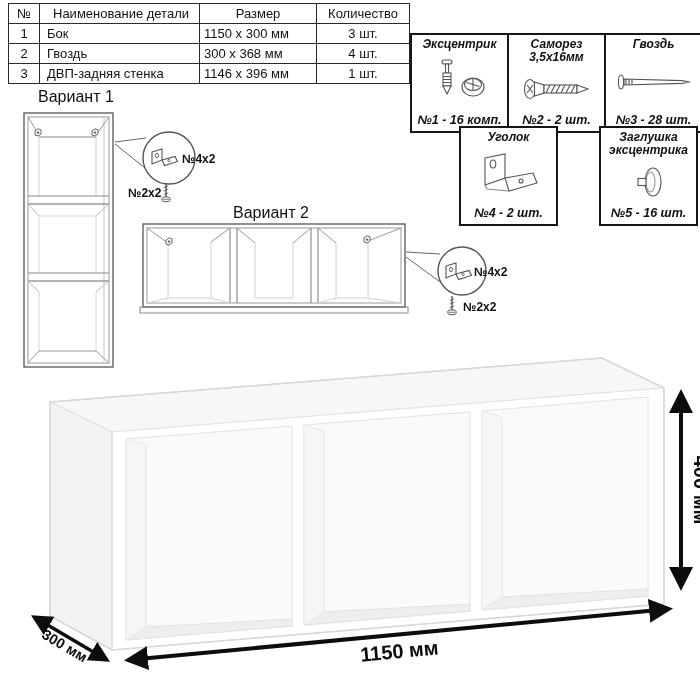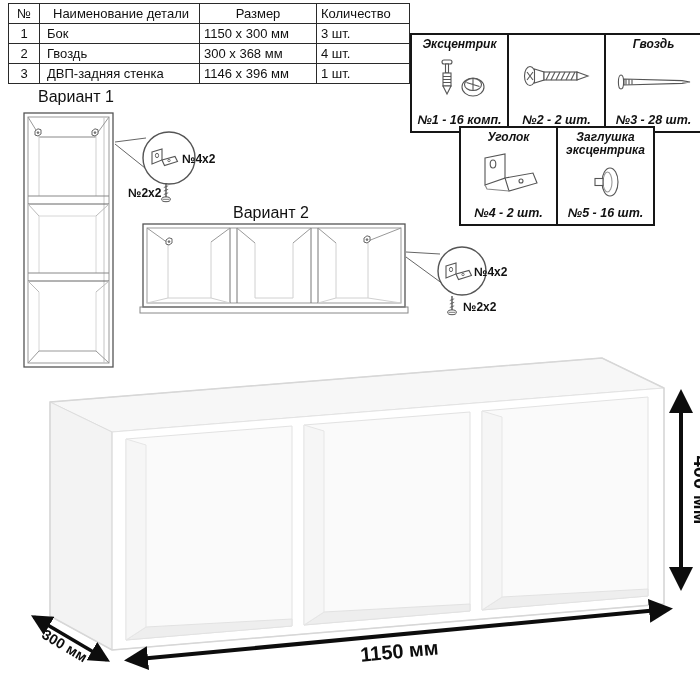--- a/index.html
+++ b/index.html
@@ -4,25 +4,25 @@
 <style>
   html,body{margin:0;padding:0;background:#fff;}
   .sheet{position:relative;width:700px;height:690px;background:#fff;overflow:hidden;
          font-family:"Liberation Sans",sans-serif;color:#111;}
   
   .parts{position:absolute;left:8px;top:3px;border-collapse:collapse;font-size:13px;}
   .parts td,.parts th{border:1.5px solid #2a2a2a;padding:1px 4px;height:17px;font-weight:normal;background:#fff;}
   .c-num{width:22px;text-align:center;}
   .c-name{width:148px;text-align:left;padding-left:7px!important;margin-left:20px;}
   .c-size{width:108px;}
-  .c-qty{width:84px;text-align:left;margin-left:13px;}
+  .c-qty{width:84px;text-align:center;margin-left:13px;}
   
   .hwrow{position:absolute;display:flex;}
   .hwrow1{left:410px;top:33px;}
-  .hwrow2{left:459px;top:126px;}
+  .hwrow2{left:459px;top:126px;gap:43px;}
   .hwcell{width:91px;height:89px;border:2px solid #161616;margin-left:-2px;background:#fff;
           display:flex;flex-direction:column;align-items:center;padding:3px 2px 4px 2px;font-style:italic;}
   .hwcell:first-child{margin-left:0;}
   .hwtitle{font-weight:bold;font-size:12px;line-height:1.12;text-align:center;}
   .hwicon{flex:1;display:flex;align-items:center;justify-content:center;}
   .hwlabel{font-weight:bold;font-size:12.5px;text-align:center;white-space:nowrap;}
   .vtitle{position:absolute;font-weight:normal;font-size:16px;}
   .v1t{left:38px;top:88px;}
   .v2t{left:233px;top:204px;}
   svg{display:block;}
@@ -195,20 +195,21 @@
           <path d="M14,18.5 h8 M14,21.5 h8 M14,24.5 h8"></path>
           <path d="M14,28 h8 l-4,8 z" fill="#fff"></path>
           <ellipse cx="44" cy="29" rx="11" ry="9" fill="#fff"></ellipse>
           <ellipse cx="44" cy="26.5" rx="8.5" ry="6" fill="#fff"></ellipse>
           <path d="M37.5,24.5 L50.5,28.5 M44,20.5 V32"></path>
         </svg>
       </div>
       <div class="hwlabel">№1 - 16 комп.</div>
     </div>
     <div class="hwcell">
+      <div class="hwtitle">Саморез 3,5х16мм</div>
       <div class="hwicon">
         <svg width="74" height="36" viewBox="0 0 74 36" fill="none" stroke="#555" stroke-width="1.1">
           <ellipse cx="10" cy="18" rx="5.5" ry="9.5" fill="#fff"></ellipse>
           <path d="M7,14 L13,22 M13,14 L7,22"></path>
           <path d="M14.5,11 L24,14 L24,22 L14.5,25 Z" fill="#fff"></path>
           <rect x="24" y="14" width="33" height="8" fill="#fff"></rect>
           <path d="M26,22 l4,-8 M31,22 l4,-8 M36,22 l4,-8 M41,22 l4,-8 M46,22 l4,-8 M51,22 l4,-8"></path>
           <path d="M57,14 L68,18 L57,22 Z" fill="#fff"></path>
         </svg>
       </div>

